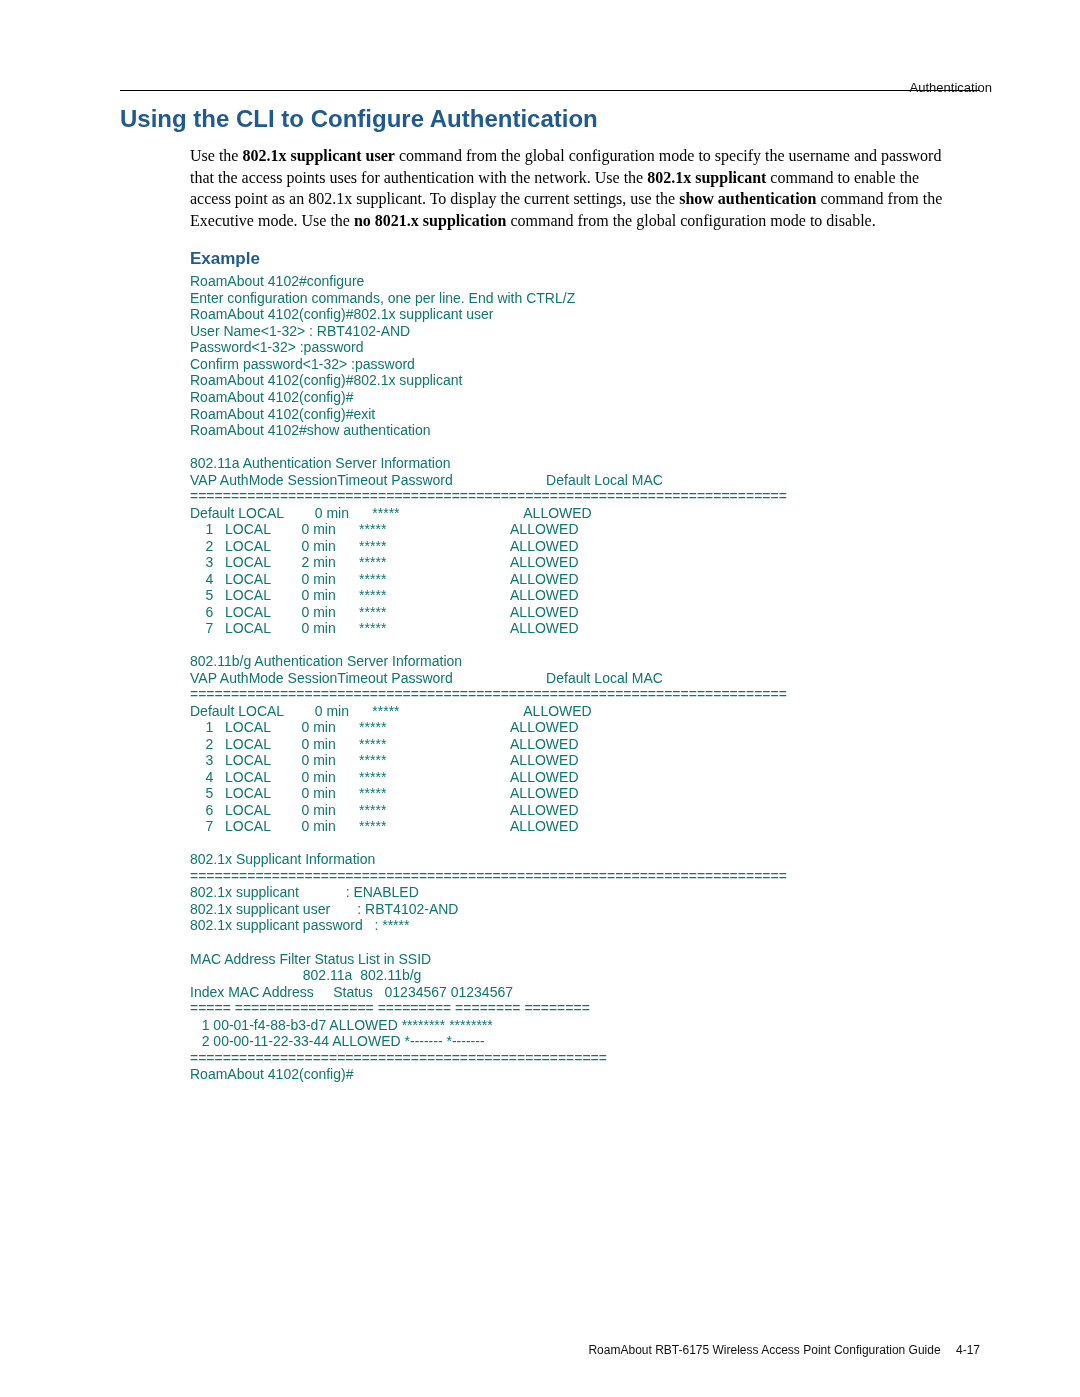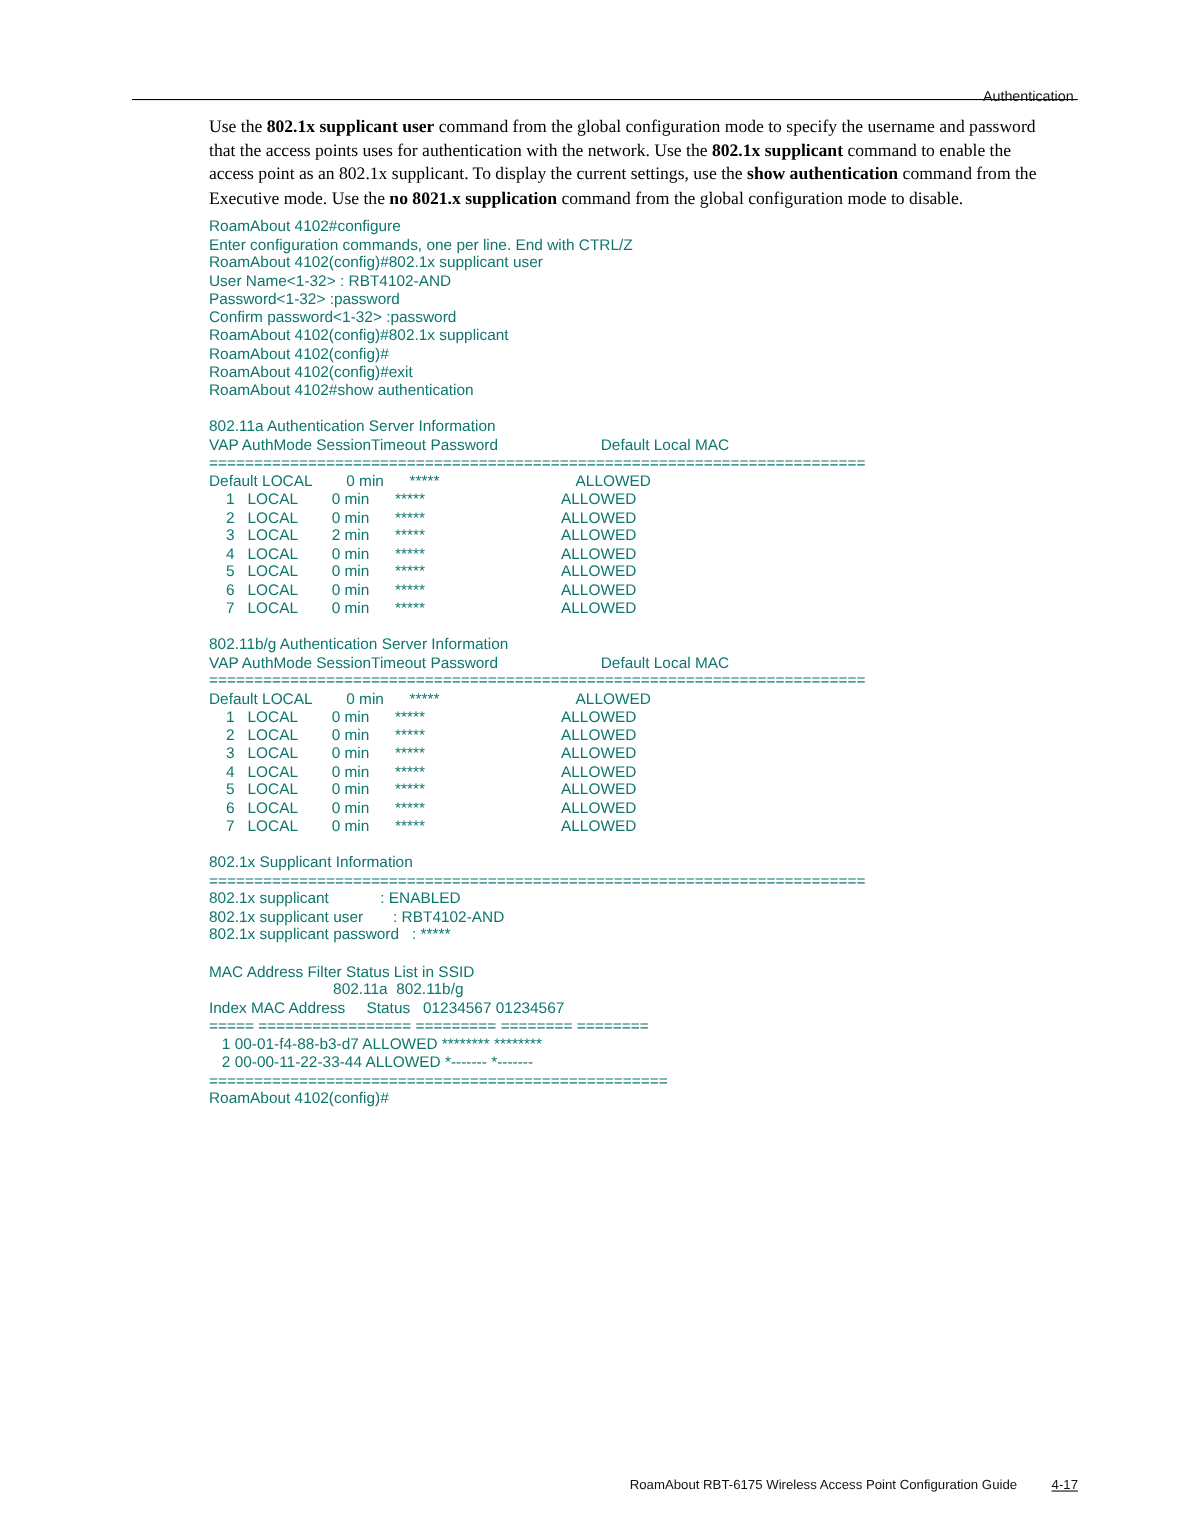--- a/index.html
+++ b/index.html
@@ -12,21 +12,21 @@
   }
   .page {
     box-sizing: border-box;
     padding: 80px 100px 40px 120px;
     position: relative;
     min-height: 1397px;
   }
   .header-right {
     position: absolute;
     top: 80px;
-    right: 104px;
+    right: 88px;
     font-family: Arial, Helvetica, sans-serif;
     font-size: 13px;
     color: #111;
   }
   .rule {
     border-top: 1px solid #000;
     margin-top: 10px;
     margin-bottom: 14px;
   }
   h1.section-title {
@@ -60,37 +60,39 @@
     color: #0f766e;
   }
   .footer {
     position: absolute;
     bottom: 40px;
     right: 100px;
     font-family: Arial, Helvetica, sans-serif;
     font-size: 12px;
     color: #111;
   }
-  .footer .pg { margin-left: 28px; text-decoration: underline; }
+  .footer .pg { margin-left: 12px; }
 </style>
 </head>
 <body>
 
 <div class="page">
 
   <div class="header-right">Authentication</div>
   <div class="rule"></div>
 
+  <h1 class="section-title">Using the CLI to Configure Authentication</h1>
 
   <div class="body-text">
     <p>
       <span>Use the </span><b>802.1x supplicant user</b><span> command from the global configuration mode to specify the username and password that the access points uses for authentication with the network. Use the </span><b>802.1x supplicant</b><span> command to enable the access point as an 802.1x supplicant. To display the current settings, use the </span><b>show authentication</b><span> command from the Executive mode. Use the </span><b>no 8021.x supplication</b><span> command from the global configuration mode to disable.</span>
     </p>
   </div>
 
+  <h2 class="example">Example</h2>
 
   <pre class="cli">RoamAbout 4102#configure
 Enter configuration commands, one per line. End with CTRL/Z
 RoamAbout 4102(config)#802.1x supplicant user
 User Name&lt;1-32&gt; : RBT4102-AND
 Password&lt;1-32&gt; :password
 Confirm password&lt;1-32&gt; :password
 RoamAbout 4102(config)#802.1x supplicant
 RoamAbout 4102(config)#
 RoamAbout 4102(config)#exit

